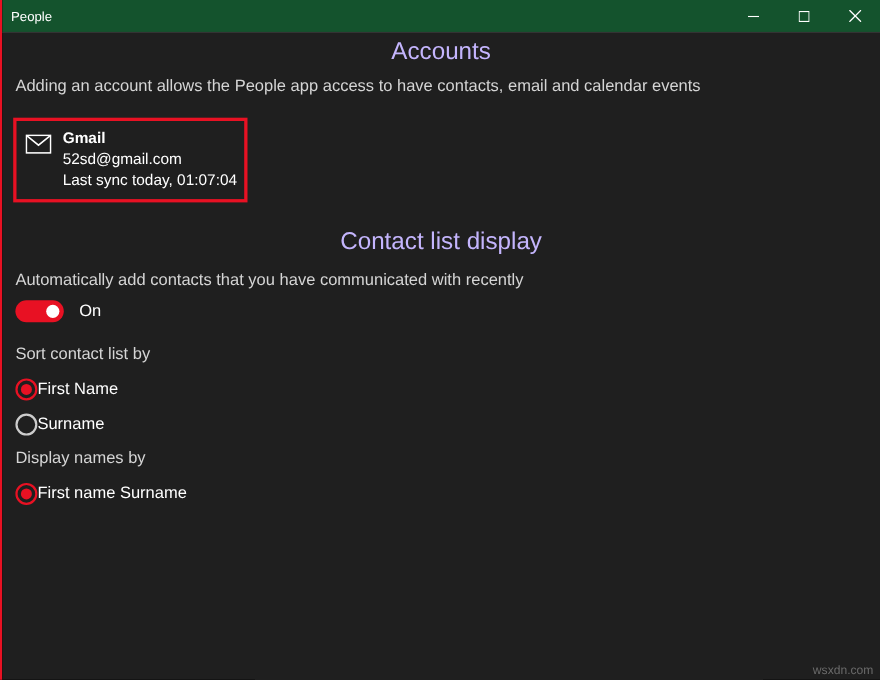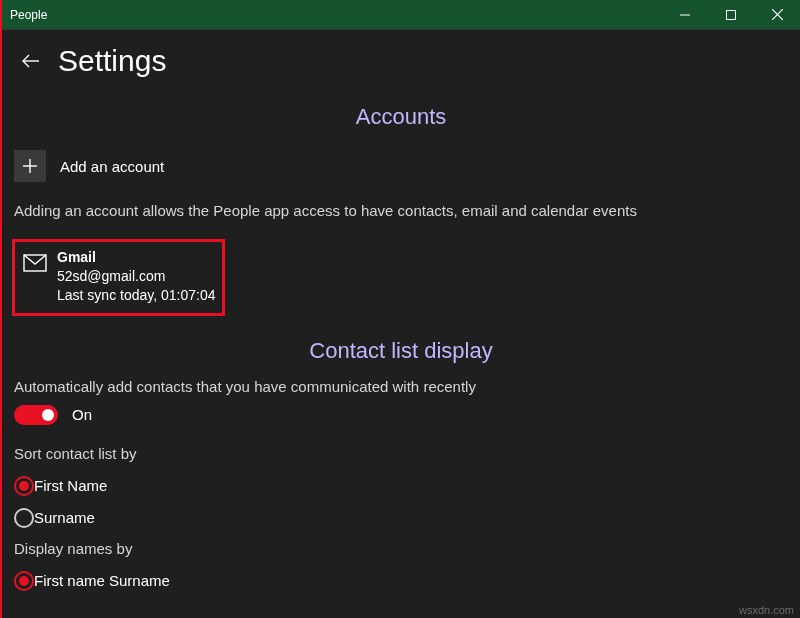--- a/index.html
+++ b/index.html
@@ -168,41 +168,23 @@
       <svg width="11" height="11">
           <line x1="0" y1="0" x2="11" y2="11" stroke-width="1.2"></line>
           <line x1="11" y1="0" x2="0" y2="11" stroke-width="1.2"></line>
         </svg>
     </div>
   </div>
 </div>
 
 <div class="content">
 
-  <div class="header">
-    <div class="back-btn">
-      <svg width="22" height="22" viewBox="0 0 22 22" fill="none" stroke="#fff" stroke-width="1.4">
-        <line x1="3" y1="11" x2="19" y2="11"></line>
-        <polyline points="9,5 3,11 9,17"></polyline>
-      </svg>
-    </div>
-    <div class="page-title">Settings</div>
-  </div>
 
   <div class="section-heading">Accounts</div>
 
-  <div class="add-account">
-    <div class="plus-tile">
-      <svg width="18" height="18" viewBox="0 0 18 18" stroke="#fff" stroke-width="1.4">
-        <line x1="9" y1="2" x2="9" y2="16"></line>
-          <line x1="2" y1="9" x2="16" y2="9"></line>
-      </svg>
-    </div>
-    <div class="add-account-label">Add an account</div>
-  </div>
 
   <div class="help-text">Adding an account allows the People app access to have contacts, email and calendar events</div>
 
   <div class="account-card">
     <div class="mail-icon">
       <svg width="24" height="18" viewBox="0 0 24 18" fill="none" stroke="#fff" stroke-width="1.4">
         <rect x="1" y="1" width="22" height="16"></rect>
         <polyline points="1,1 12,10 23,1"></polyline>
       </svg>
     </div>

